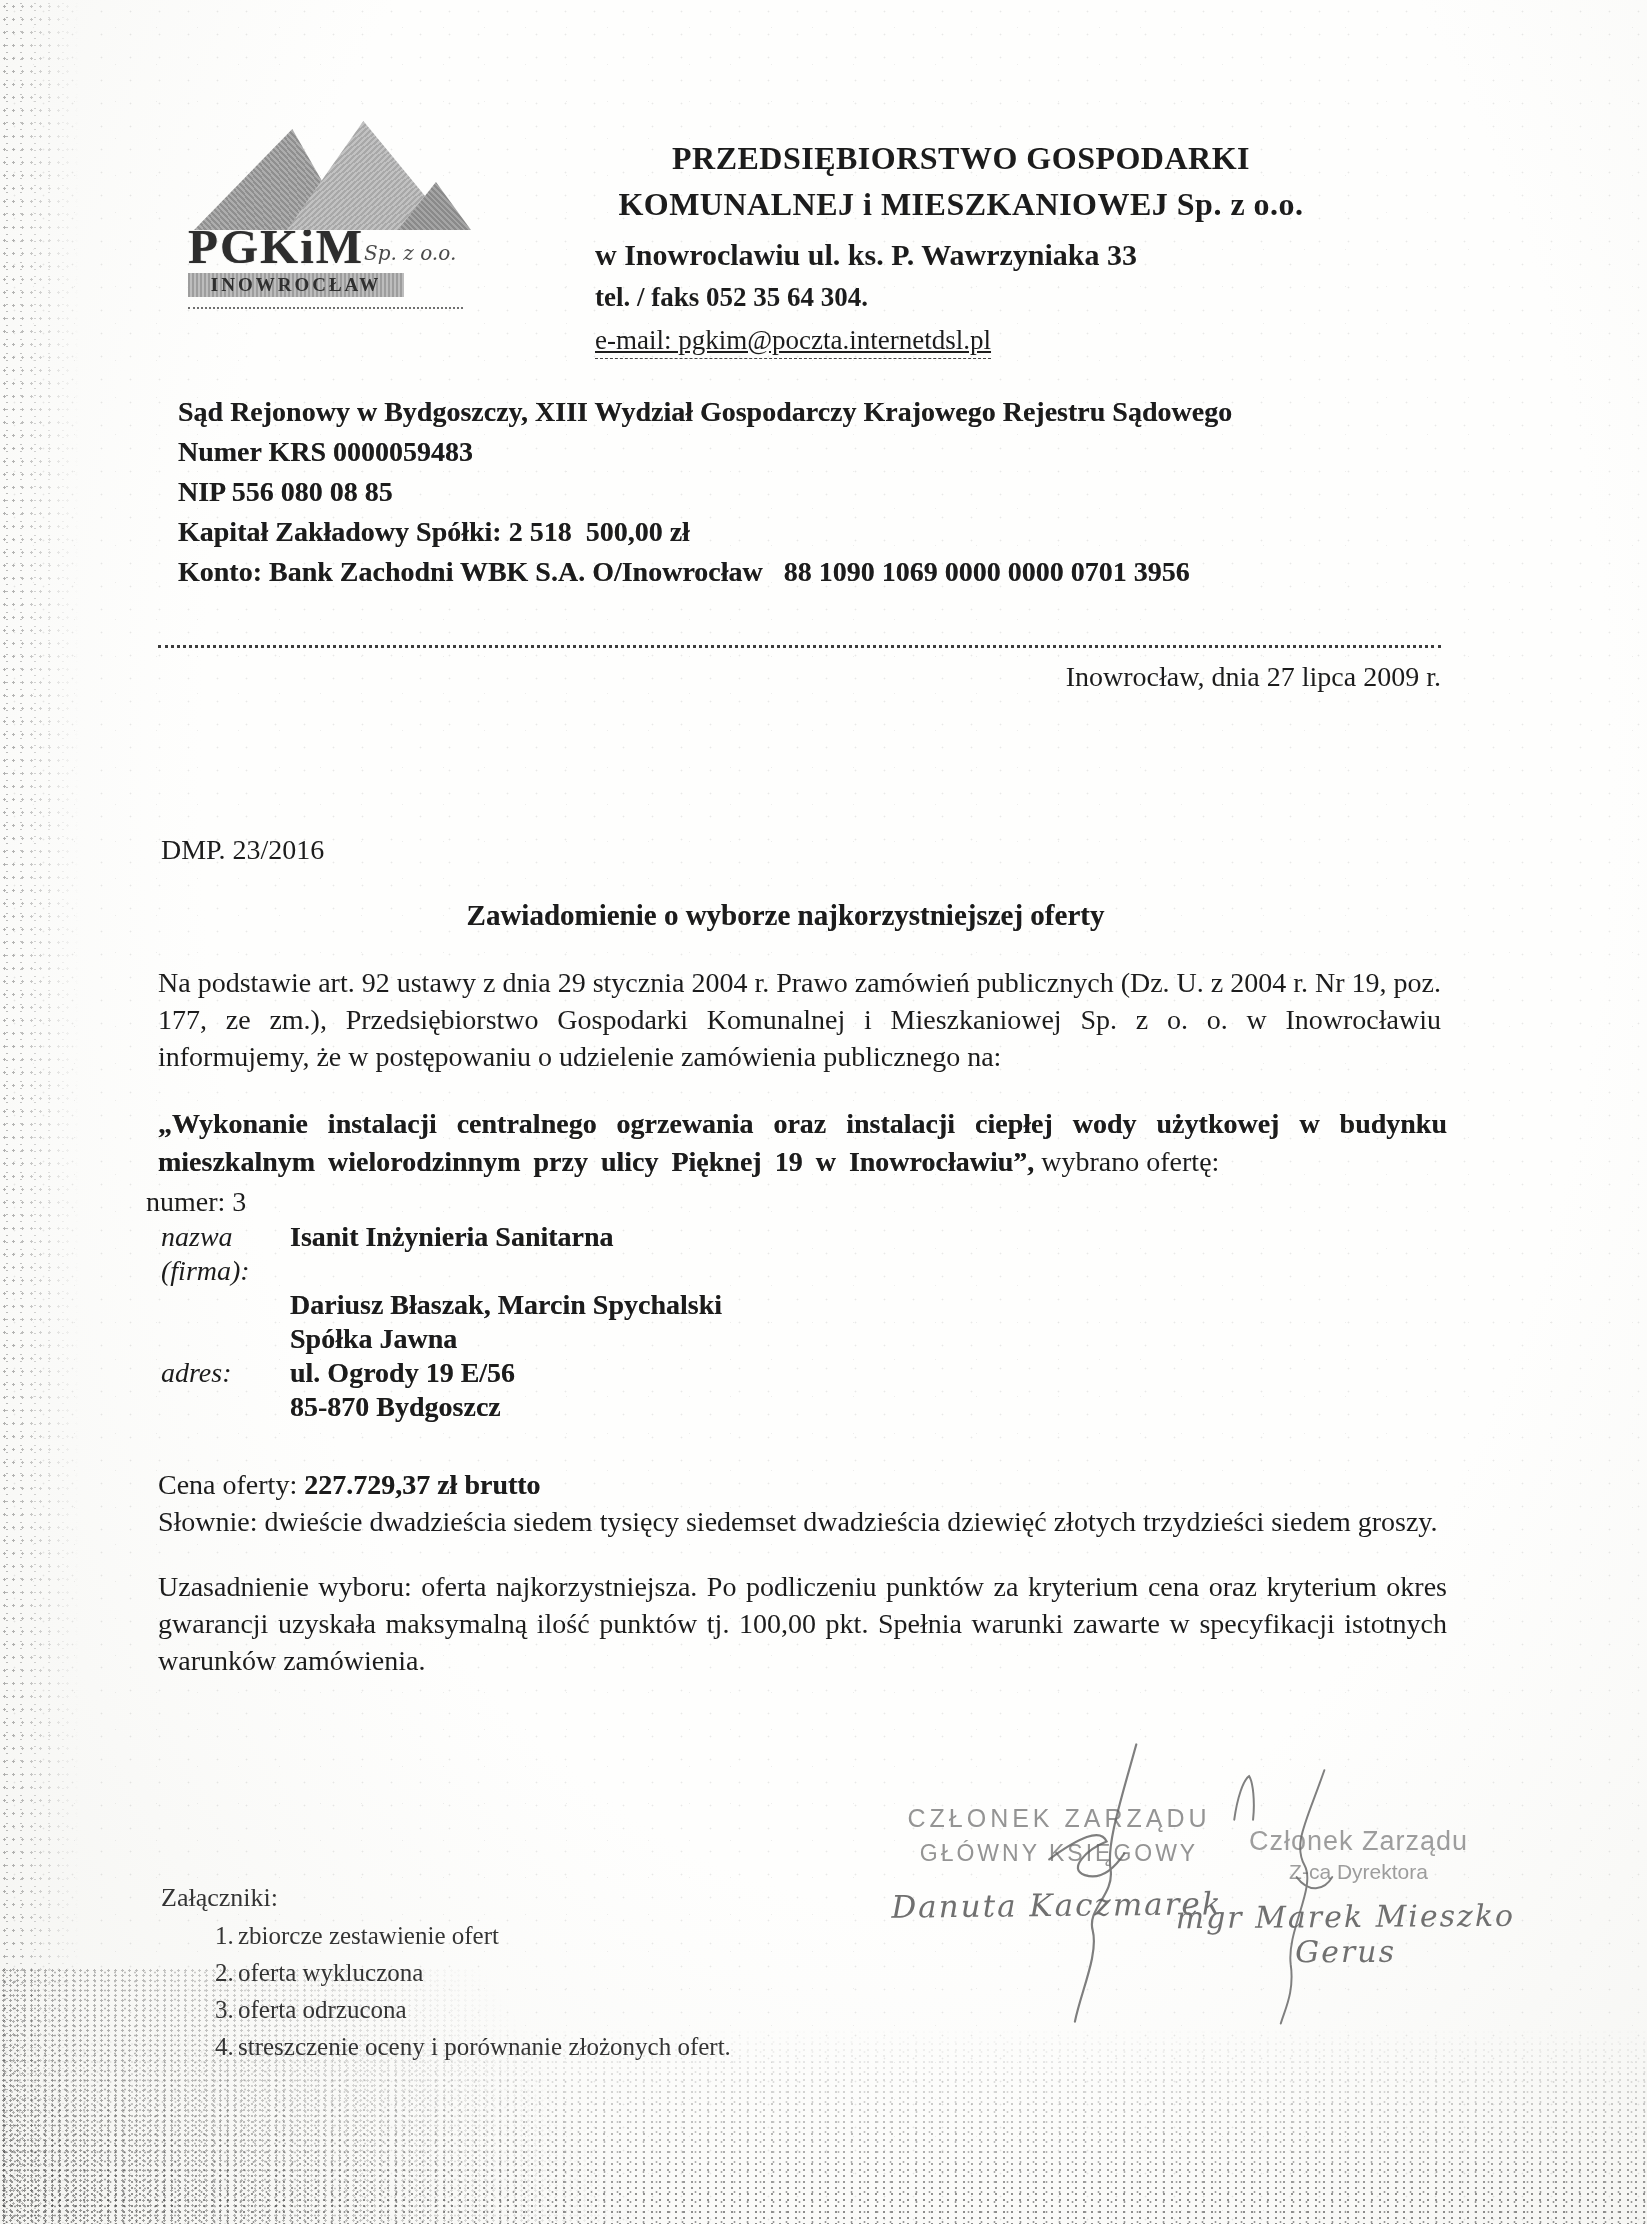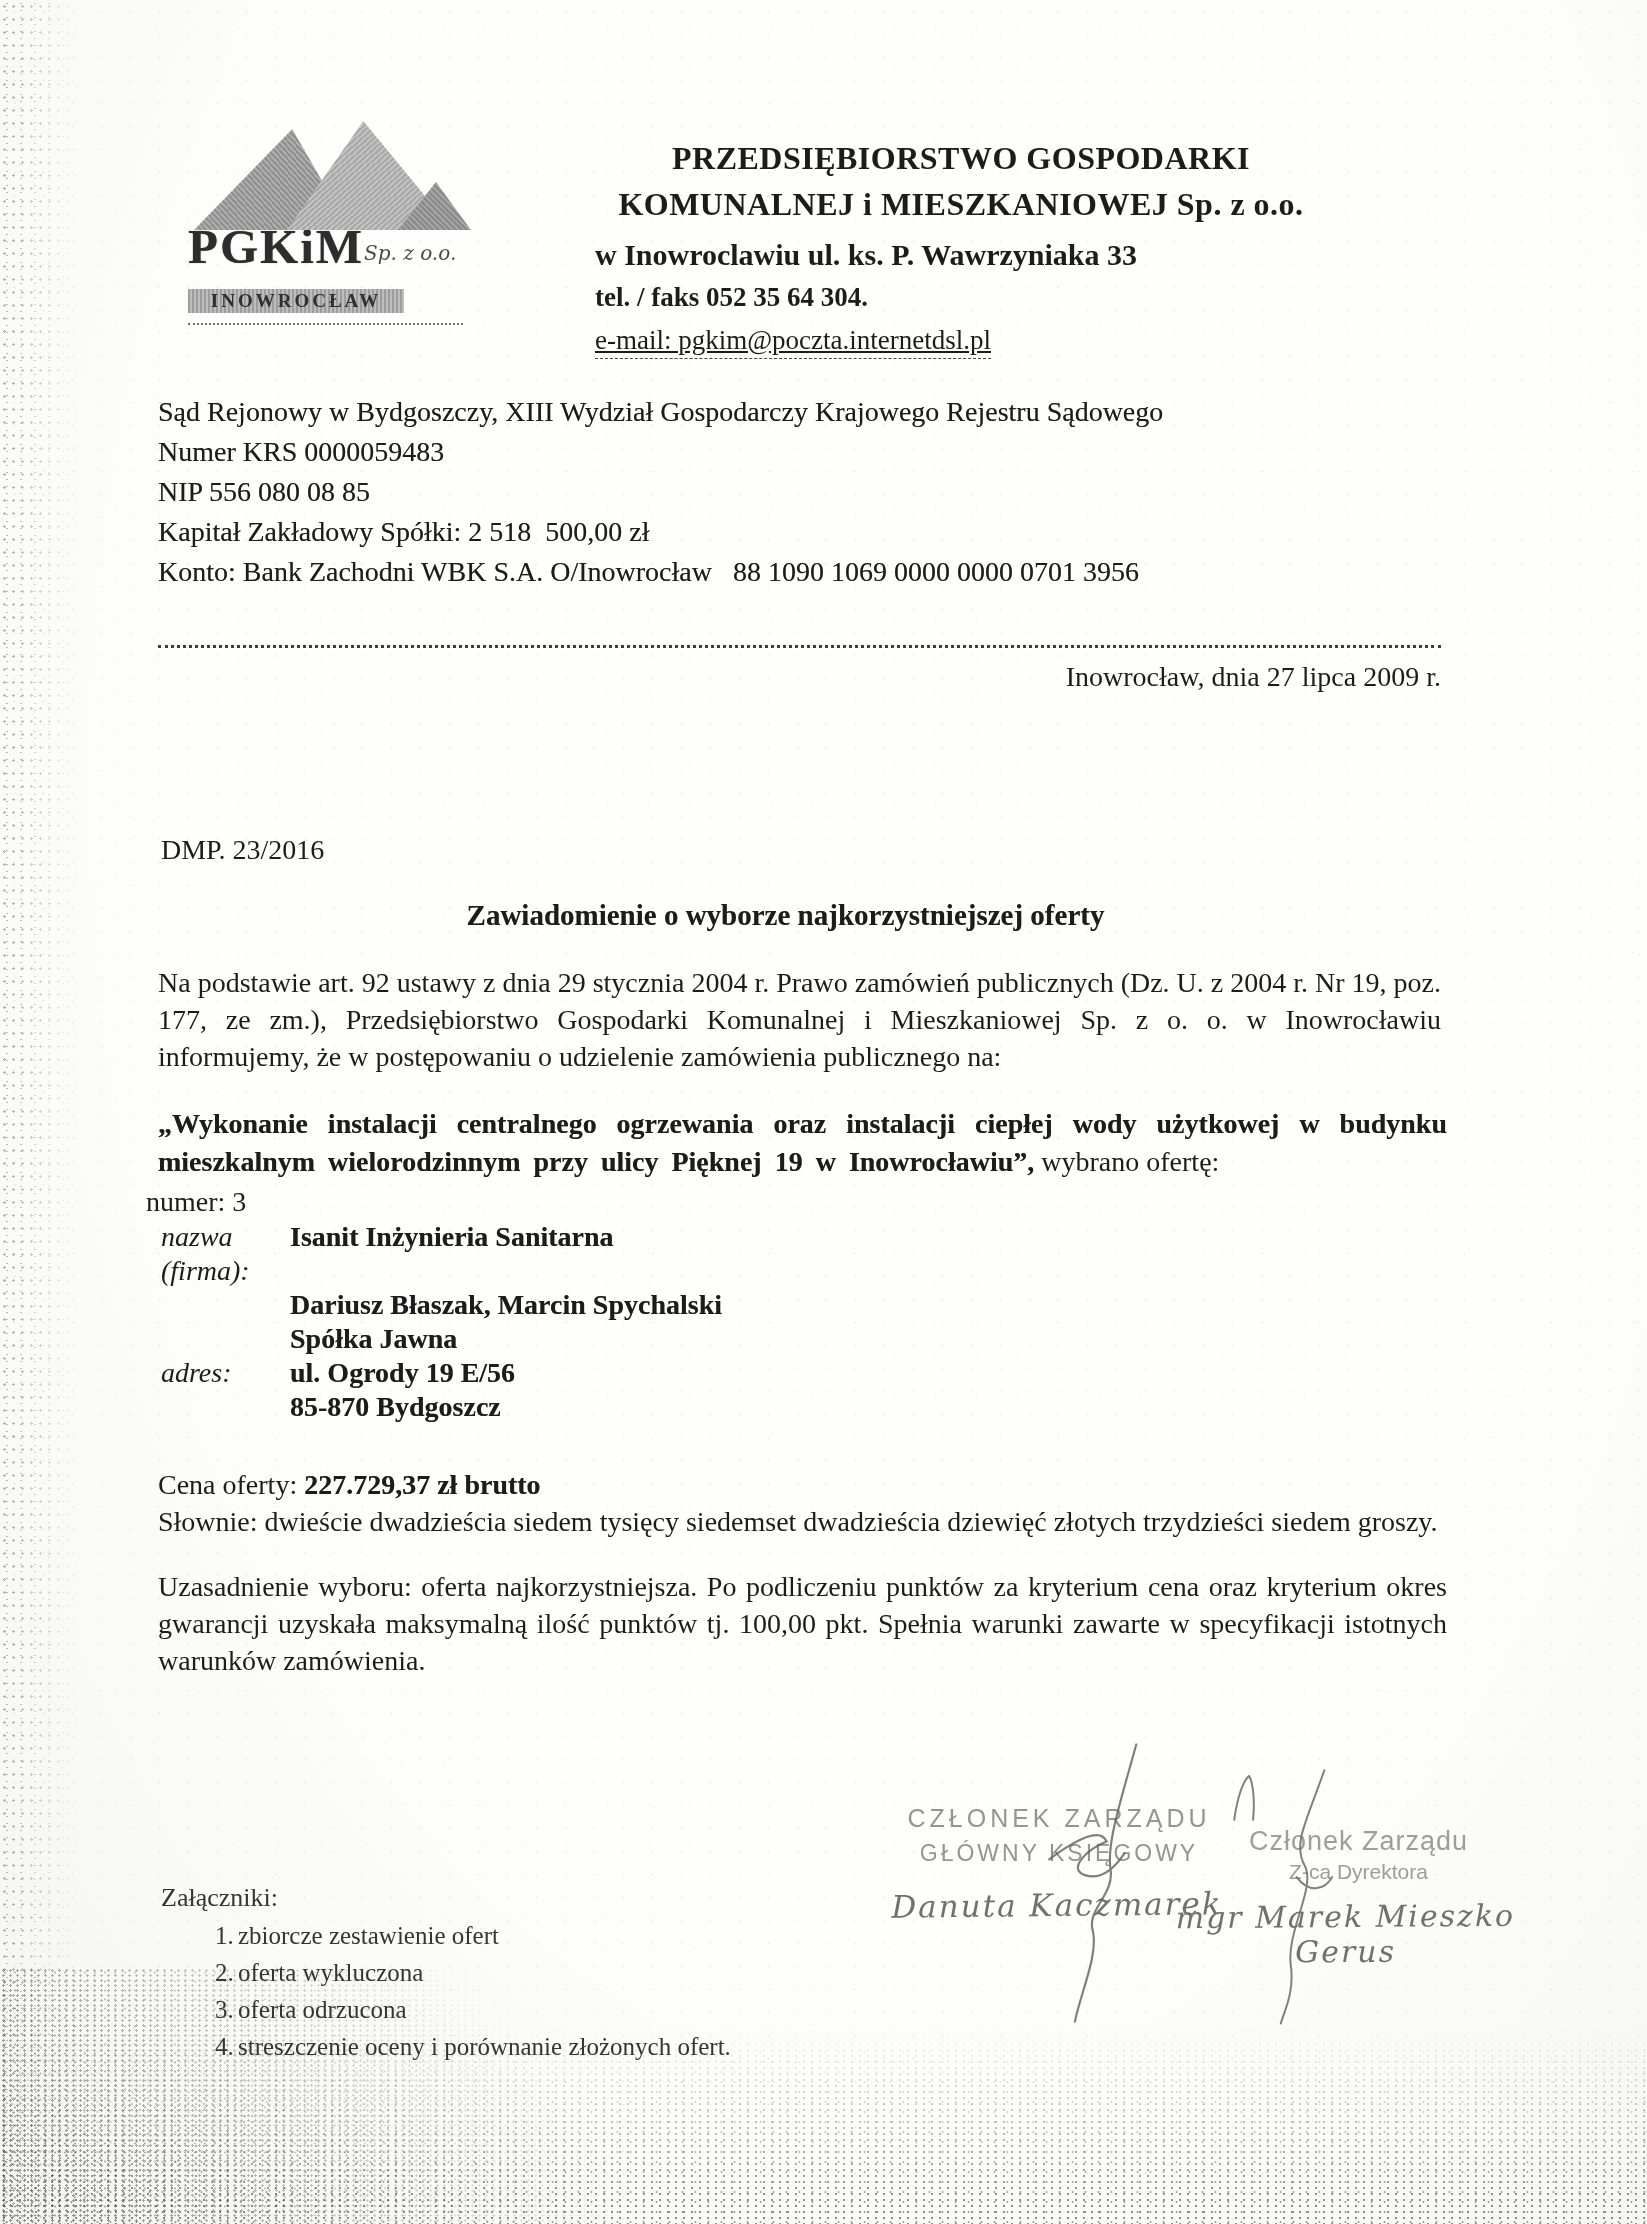--- a/index.html
+++ b/index.html
@@ -51,36 +51,36 @@
             background:repeating-linear-gradient(48deg,#8f8f8f 0 2px,#adadad 2px 4px); }
   .peak-2 { left:99px; width:166px; height:109px; clip-path:polygon(0 100%,46% 0,100% 100%);
             background:repeating-linear-gradient(-42deg,#a8a8a8 0 2px,#c2c2c2 2px 4px); }
   .peak-3 { left:210px; width:73px; height:48px; clip-path:polygon(0 100%,52% 0,100% 100%);
             background:repeating-linear-gradient(45deg,#8a8a8a 0 2px,#a5a5a5 2px 4px); }
   .logo-row { display:flex; align-items:flex-end; margin-top:-8px; }
   .logo-acronym { font-size:49px; font-weight:bold; letter-spacing:2px; color:#2d2d2d;
                   text-shadow:0 0 1px rgba(0,0,0,.5); line-height:1; }
   .logo-suffix { font-style:italic; font-size:20px; color:#4a4a4a; margin-bottom:6px;
                  font-family:"DejaVu Serif", serif; }
-  .logo-band { margin-top:18px; width:216px; padding:1px 8px; text-align:center;
+  .logo-band { margin-top:2px; width:216px; padding:1px 8px; text-align:center;
                background:repeating-linear-gradient(90deg,#9d9d9d 0 2px,#bdbdbd 2px 4px);
                color:#2f2f2f; font-weight:bold; font-size:19px; letter-spacing:3px; }
   .logo-underline { margin-top:10px; width:275px; border-bottom:2px dotted #6f6f6f; }
   
   .lh { position:absolute; left:540px; top:135px; width:842px; }
   .lh-1, .lh-2 { font-weight:bold; font-size:32px; text-align:center; letter-spacing:0.5px; line-height:1.45; }
   .lh-ind { padding-left:55px; }
   .lh-3 { font-weight:bold; font-size:30px; margin-top:10px; }
   .lh-4 { font-weight:bold; font-size:27px; margin-top:10px; }
   .lh-5 { font-size:27px; margin-top:12px; }
   .lh-5 span { display:inline-block; text-decoration:underline; border-bottom:1px dashed #444; padding-bottom:2px; }
   
   .registry { position:absolute; left:158px; top:392px; width:1297px; }
-  .registry div { font-weight:normal; font-size:28px; line-height:40px; white-space:pre-wrap;
-                  text-shadow:0 0 0.5px rgba(0,0,0,.45); }
+  .registry div { font-weight:bold; font-size:28px; line-height:40px; white-space:pre-wrap;
+                  text-shadow:0 0 0.5px rgba(0,0,0,.45);margin-left:20px; }
   .rule { position:absolute; left:158px; top:645px; width:1283px; border-top:3px dotted #3c3c3c; height:0; }
   .date-line { position:absolute; left:158px; top:661px; width:1283px; text-align:right; font-size:28px; }
   .ref { position:absolute; left:161px; top:834px; font-size:28px; }
   .doc-title { position:absolute; left:144px; top:899px; width:1283px; text-align:center;
                font-weight:bold; font-size:29px; text-shadow:0 0 0.5px rgba(0,0,0,.4); }
   
   .para { position:absolute; font-size:28px; line-height:37px; text-align:justify; }
   .intro { left:158px; top:964px; width:1283px; }
   .subject { left:158px; top:1105px; width:1289px; line-height:38px; }
   .subject b { text-shadow:0 0 0.6px rgba(0,0,0,.5); word-spacing:6px; }

